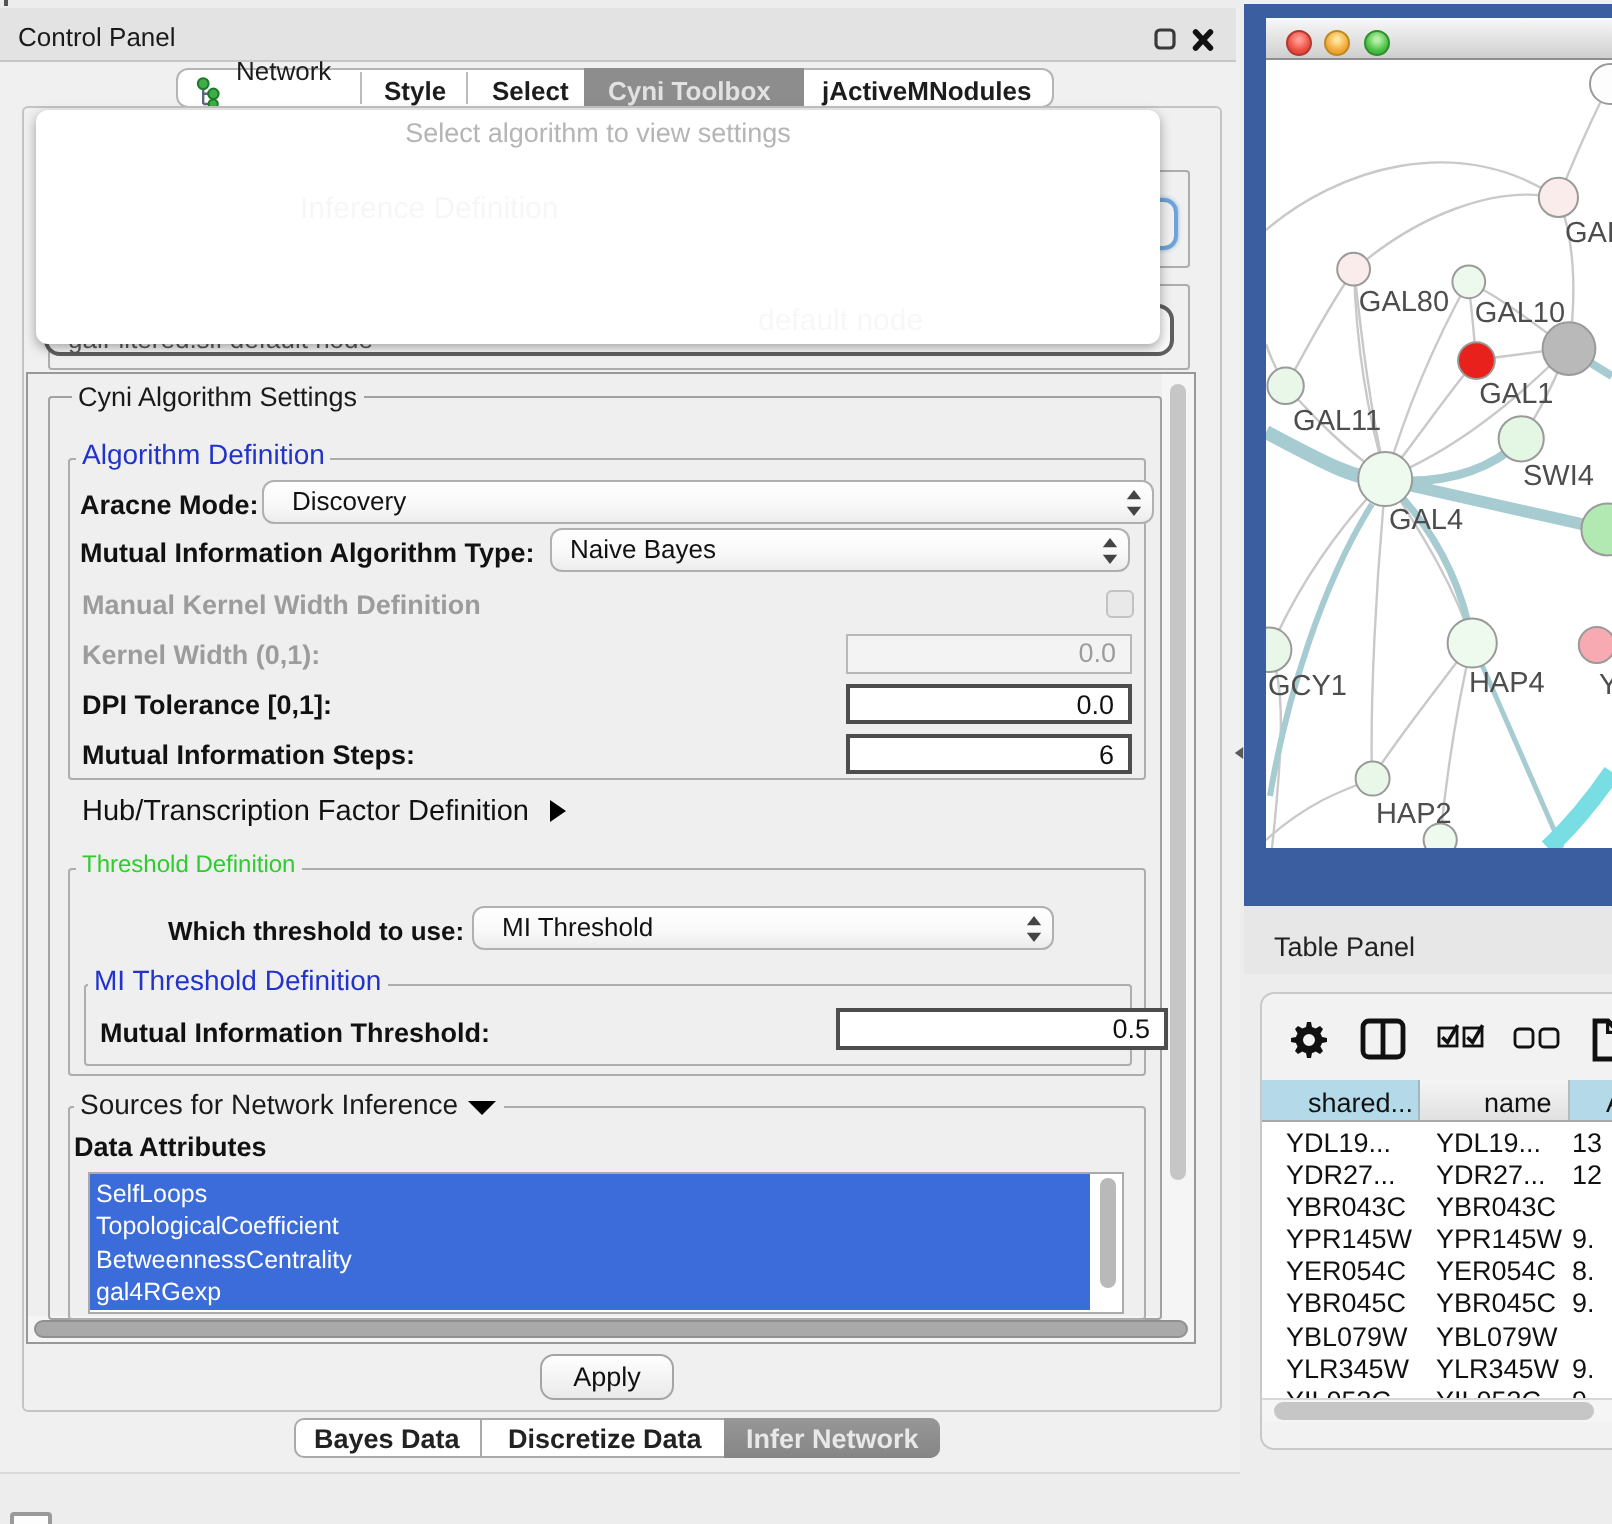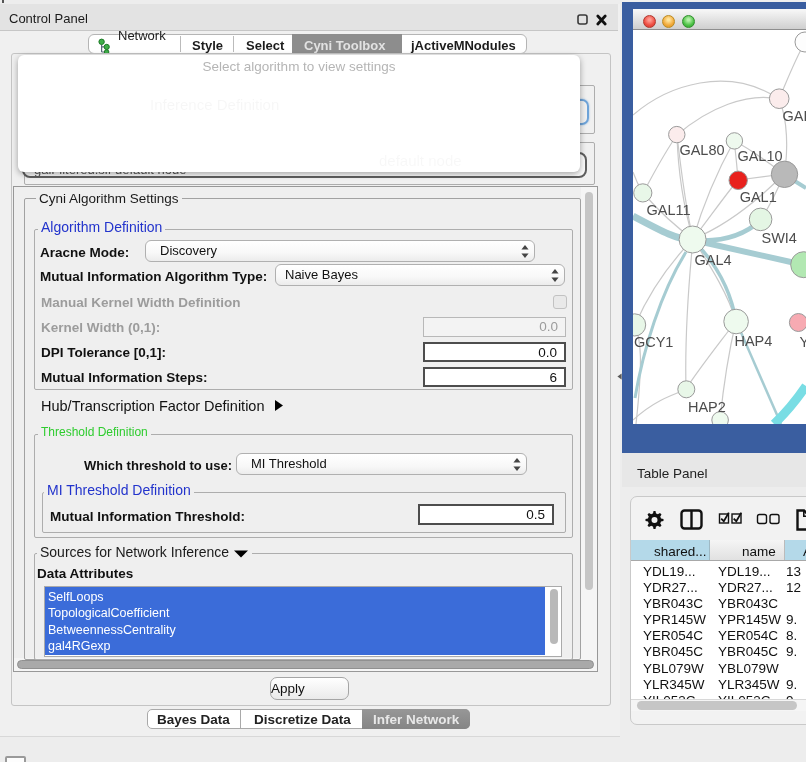--- a/index.html
+++ b/index.html
@@ -61,21 +61,21 @@
 <div class="abs" style="left:14px;top:658px;width:583px;height:13px;background:#f5f5f5"></div>
 <div class="abs" style="left:17px;top:660px;width:577px;height:9px;background:#a9a9a9;border:1px solid #909090;border-radius:5px"></div>
 
 <div class="grp" style="left:24px;top:198px;width:557px;height:462px;border-color:#a2a2a2"></div>
 <div class="grplbl" style="left:36px;top:192px;color:#1a1a1a">Cyni Algorithm Settings</div>
 
 <div class="grp" style="left:34px;top:229px;width:539px;height:161px"></div>
 <div class="grplbl" style="left:38px;top:221px;color:#2233cc;font-size:14px">Algorithm Definition</div>
 
 <div class="abs b" style="left:40px;top:245px">Aracne Mode:</div>
-<div class="combo" style="left:145px;top:240px;width:390px;height:22px">Discovery<svg class="stepper" width="8" height="13" viewBox="0 0 8 13">
+<div class="combo" style="left:131px;top:240px;width:446px;height:22px">Discovery<svg class="stepper" width="8" height="13" viewBox="0 0 8 13">
         <path d="M4 0 L7.6 4.6 L0.4 4.6 Z" fill="#444"></path>
         <path d="M4 13 L7.6 8.4 L0.4 8.4 Z" fill="#444"></path>
       </svg></div>
 <div class="abs b" style="left:40px;top:269px">Mutual Information Algorithm Type:</div>
 <div class="combo" style="left:275px;top:264px;width:290px;height:22px;padding-left:9px">Naive Bayes<svg class="stepper" width="8" height="13" viewBox="0 0 8 13">
         <path d="M4 0 L7.6 4.6 L0.4 4.6 Z" fill="#444"></path>
         <path d="M4 13 L7.6 8.4 L0.4 8.4 Z" fill="#444"></path>
       </svg></div>
 <div class="abs b gray" style="left:41px;top:295px">Manual Kernel Width Definition</div>
 <div class="abs" style="left:553px;top:295px;width:14px;height:14px;background:#e9e9e9;border:1px solid #c2c2c2;border-radius:3px"></div>
@@ -95,33 +95,33 @@
 <div class="grplbl" style="left:38px;top:426px;color:#2ecc2e;font-size:12px">Threshold Definition</div>
 <div class="abs b" style="left:84px;top:458px;font-size:13px">Which threshold to use:</div>
 <div class="combo" style="left:236px;top:453px;width:291px;height:22px">MI Threshold<svg class="stepper" width="8" height="13" viewBox="0 0 8 13">
         <path d="M4 0 L7.6 4.6 L0.4 4.6 Z" fill="#444"></path>
         <path d="M4 13 L7.6 8.4 L0.4 8.4 Z" fill="#444"></path>
       </svg></div>
 
 <div class="grp" style="left:42px;top:492px;width:524px;height:41px"></div>
 <div class="grplbl" style="left:44px;top:484px;color:#2233cc;font-size:14px">MI Threshold Definition</div>
 <div class="abs b" style="left:50px;top:509px">Mutual Information Threshold:</div>
-<div class="field" style="left:418px;top:504px;width:136px;height:21px;border:2px solid #4d4d4d">0.5</div>
+<div class="field" style="left:418px;top:504px;width:166px;height:21px;border:2px solid #4d4d4d">0.5</div>
 
 <div class="grp" style="left:34px;top:553px;width:539px;height:107px"></div>
 <div class="grplbl" style="left:37px;top:546px;color:#1a1a1a;font-size:14px">Sources for Network Inference <svg width="16" height="8" viewBox="0 0 16 8" style="vertical-align:-1px">
         <path d="M1 0.5 L15 0.5 L8 7.5 Z" fill="#000"></path>
       </svg></div>
 <div class="abs b" style="left:37px;top:566px">Data Attributes</div>
 <div class="abs" style="left:44px;top:586px;width:518px;height:71px;background:#fff;border:1px solid #aaa"></div>
 <div class="abs" style="left:45px;top:587px;width:500px;height:68px;background:#3b6cd9"></div>
 <div class="abs" style="left:48px;top:588.7px;line-height:16.6px;font-size:12.5px;color:#fff">SelfLoops<br>TopologicalCoefficient<br>BetweennessCentrality<br>gal4RGexp</div>
 <div class="abs" style="left:550px;top:589px;width:8px;height:55px;background:#b9b9b9;border-radius:4px"></div>
 
-<div class="abs" style="left:270px;top:677px;width:79px;height:23px;border:1px solid #a5a5a5;border-radius:7px;background:linear-gradient(#ffffff,#eaeaea);line-height:21px">Apply</div>
+<div class="abs" style="left:270px;top:677px;width:67px;height:23px;border:1px solid #a5a5a5;border-radius:7px;background:linear-gradient(#ffffff,#eaeaea);text-align:center;line-height:21px">Apply</div>
 
 <div class="abs" style="left:147px;top:709px;width:323px;height:20px;background:#fff;border:1px solid #a9a9a9;border-radius:5px"></div>
 <div class="abs" style="left:240px;top:709px;width:1px;height:20px;background:#a9a9a9"></div>
 <div class="abs" style="left:362px;top:709px;width:108px;height:20px;background:linear-gradient(#979797,#858585);border-radius:0 5px 5px 0"></div>
 <div class="abs b" style="left:157px;top:712px;color:#222">Bayes Data</div>
 <div class="abs b" style="left:254px;top:712px;color:#222">Discretize Data</div>
 <div class="abs" style="left:373px;top:712px;font-weight:600;color:#e8e8e8">Infer Network</div>
 
 <div class="abs" style="left:5px;top:756px;width:21px;height:10px;border:2px solid #9a9a9a;border-radius:2px;background:#fdfdfd"></div>
 

